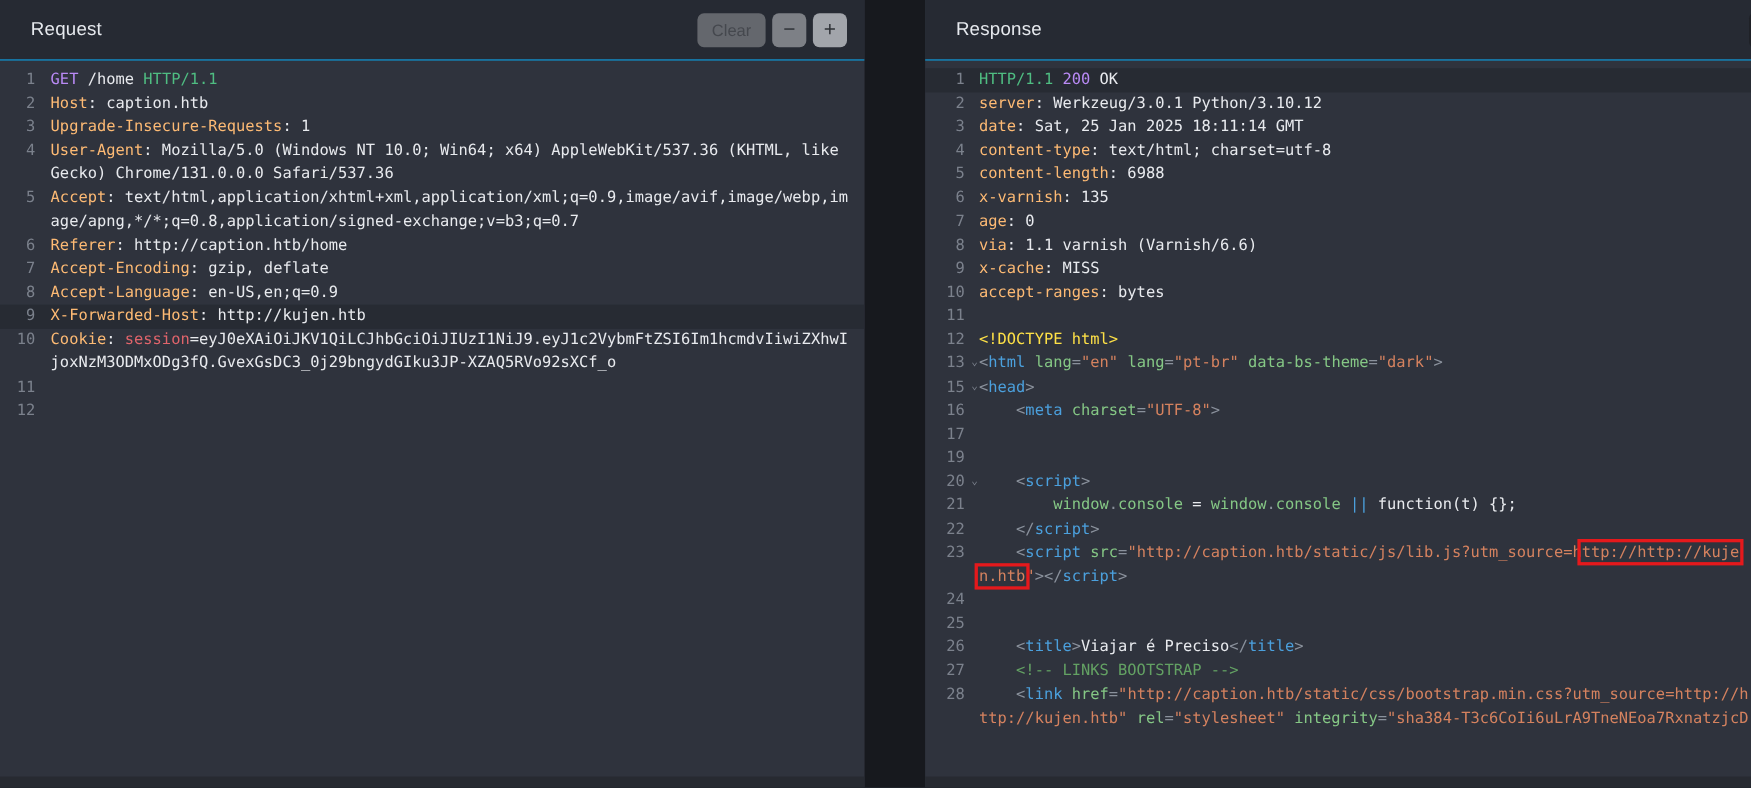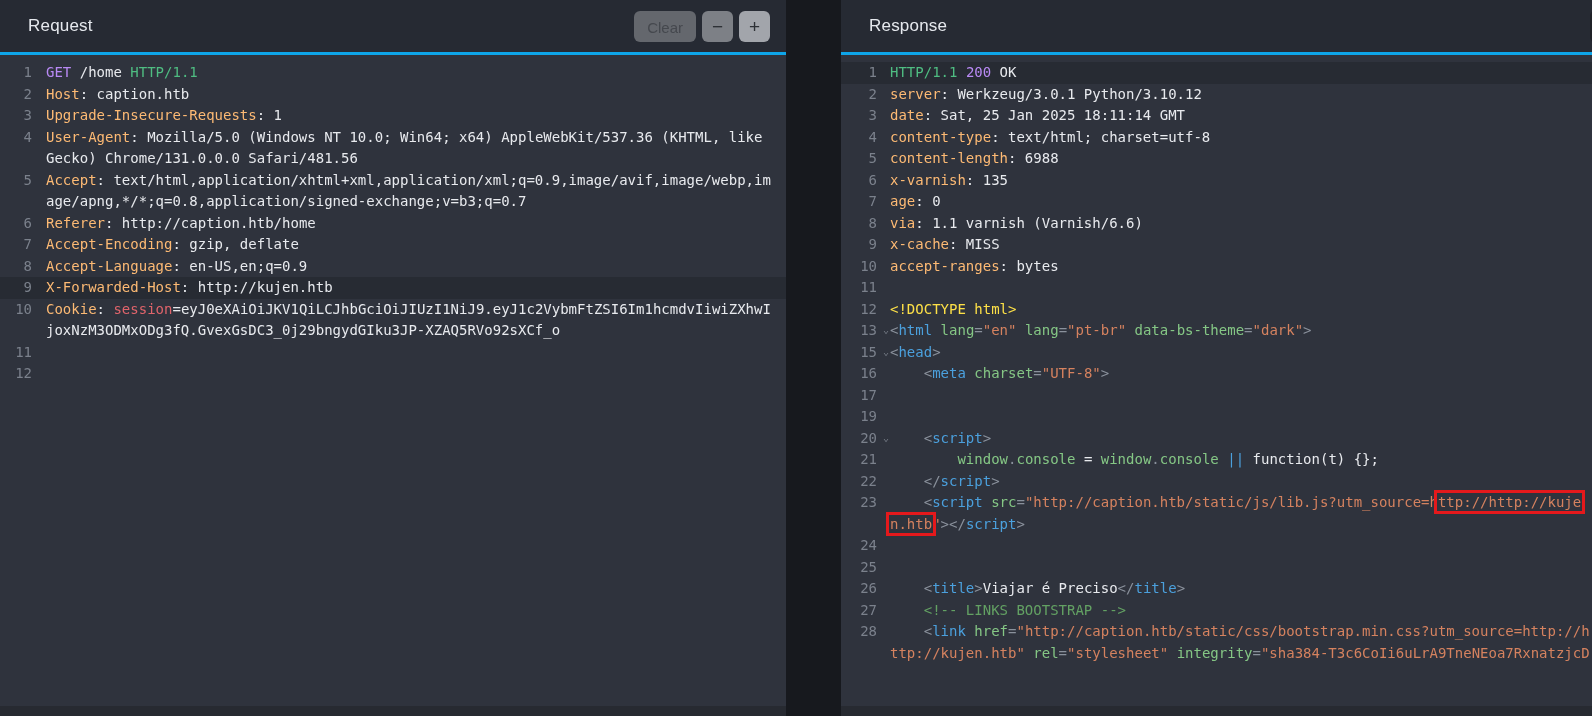--- a/index.html
+++ b/index.html
@@ -5,21 +5,21 @@
   html,body { margin:0; padding:0; }
   body {
     width:1592px; height:716px; position:relative; overflow:hidden;
     background:#17191e; font-family:"Liberation Sans", sans-serif;
   }
   .panel { position:absolute; top:0; height:716px; background:#2f333d; overflow:hidden; }
   #request-panel { left:0; width:786px; }
   #response-panel { left:841px; width:796px; }
 
   .panel-header {
-    height:55px; background:#262a33; border-bottom:3px solid #0ea5e9;
+    height:55px; background:#262a33; border-bottom:1px solid #0ea5e9;
     display:flex; align-items:center; justify-content:space-between;
     padding:0 16px 0 28px; box-sizing:border-box; position:relative; z-index:3;
   }
   .panel-title { color:#e6e9ee; font-size:17px; letter-spacing:.2px; }
   .hdr-actions { display:flex; gap:6px; align-items:center; }
   .btn { border:none; border-radius:6px; height:31px; font-family:"Liberation Sans", sans-serif; cursor:pointer; }
   .btn-clear { background:#64676d; color:#45484e; font-size:15px; padding:8px 13px; }
   .btn-minus { background:#7d8086; color:#2e3136; width:31px; font-size:19px; line-height:1; }
   .btn-plus  { background:#a2a5ab; color:#2e3136; width:31px; font-size:19px; line-height:1; }
   .btn-img {
@@ -85,21 +85,21 @@
       <div class="row">
         <span class="gutter">3</span>
         <span class="code"><span class="s-hname">Upgrade-Insecure-Requests</span><span class="s-plain">: 1</span></span>
       </div>
       <div class="row">
         <span class="gutter">4</span>
         <span class="code"><span class="s-hname">User-Agent</span><span class="s-plain">: Mozilla/5.0 (Windows NT 10.0; Win64; x64) AppleWebKit/537.36 (KHTML, like</span></span>
       </div>
       <div class="row">
         <span class="gutter"></span>
-        <span class="code"><span class="s-plain">Gecko) Chrome/131.0.0.0 Safari/481.56</span></span>
+        <span class="code"><span class="s-plain">Gecko) Chrome/131.0.0.0 Safari/537.36</span></span>
       </div>
       <div class="row">
         <span class="gutter">5</span>
         <span class="code"><span class="s-hname">Accept</span><span class="s-plain">: text/html,application/xhtml+xml,application/xml;q=0.9,image/avif,image/webp,im</span></span>
       </div>
       <div class="row">
         <span class="gutter"></span>
         <span class="code"><span class="s-plain">age/apng,*/*;q=0.8,application/signed-exchange;v=b3;q=0.7</span></span>
       </div>
       <div class="row">

